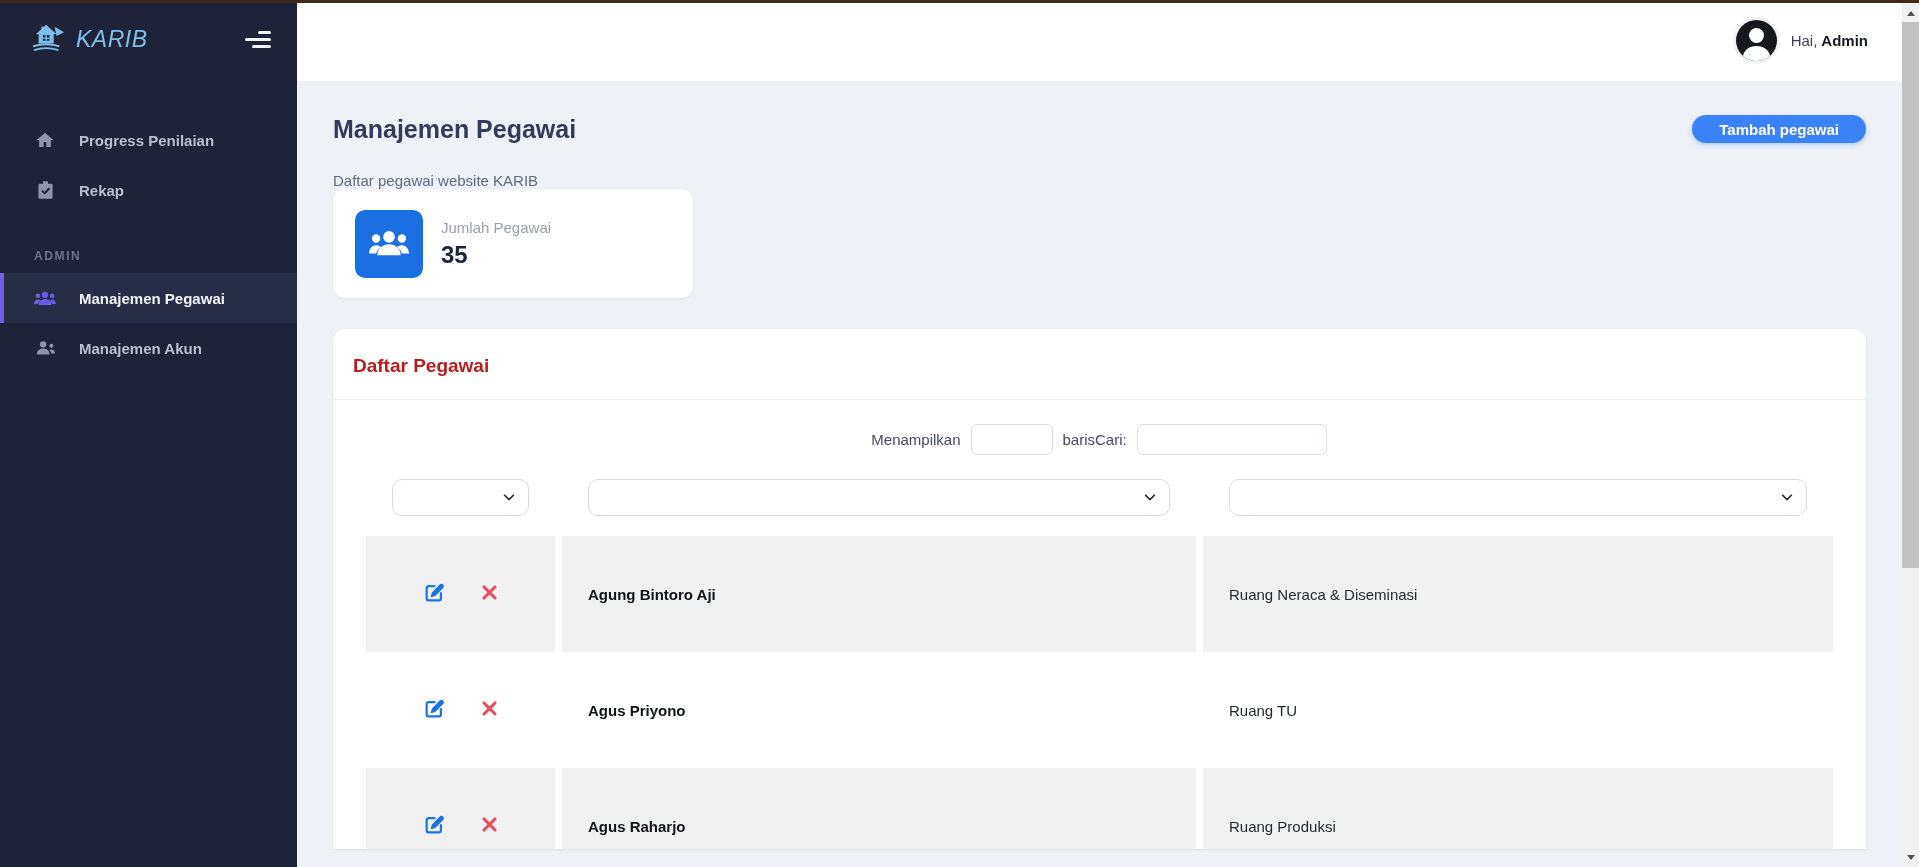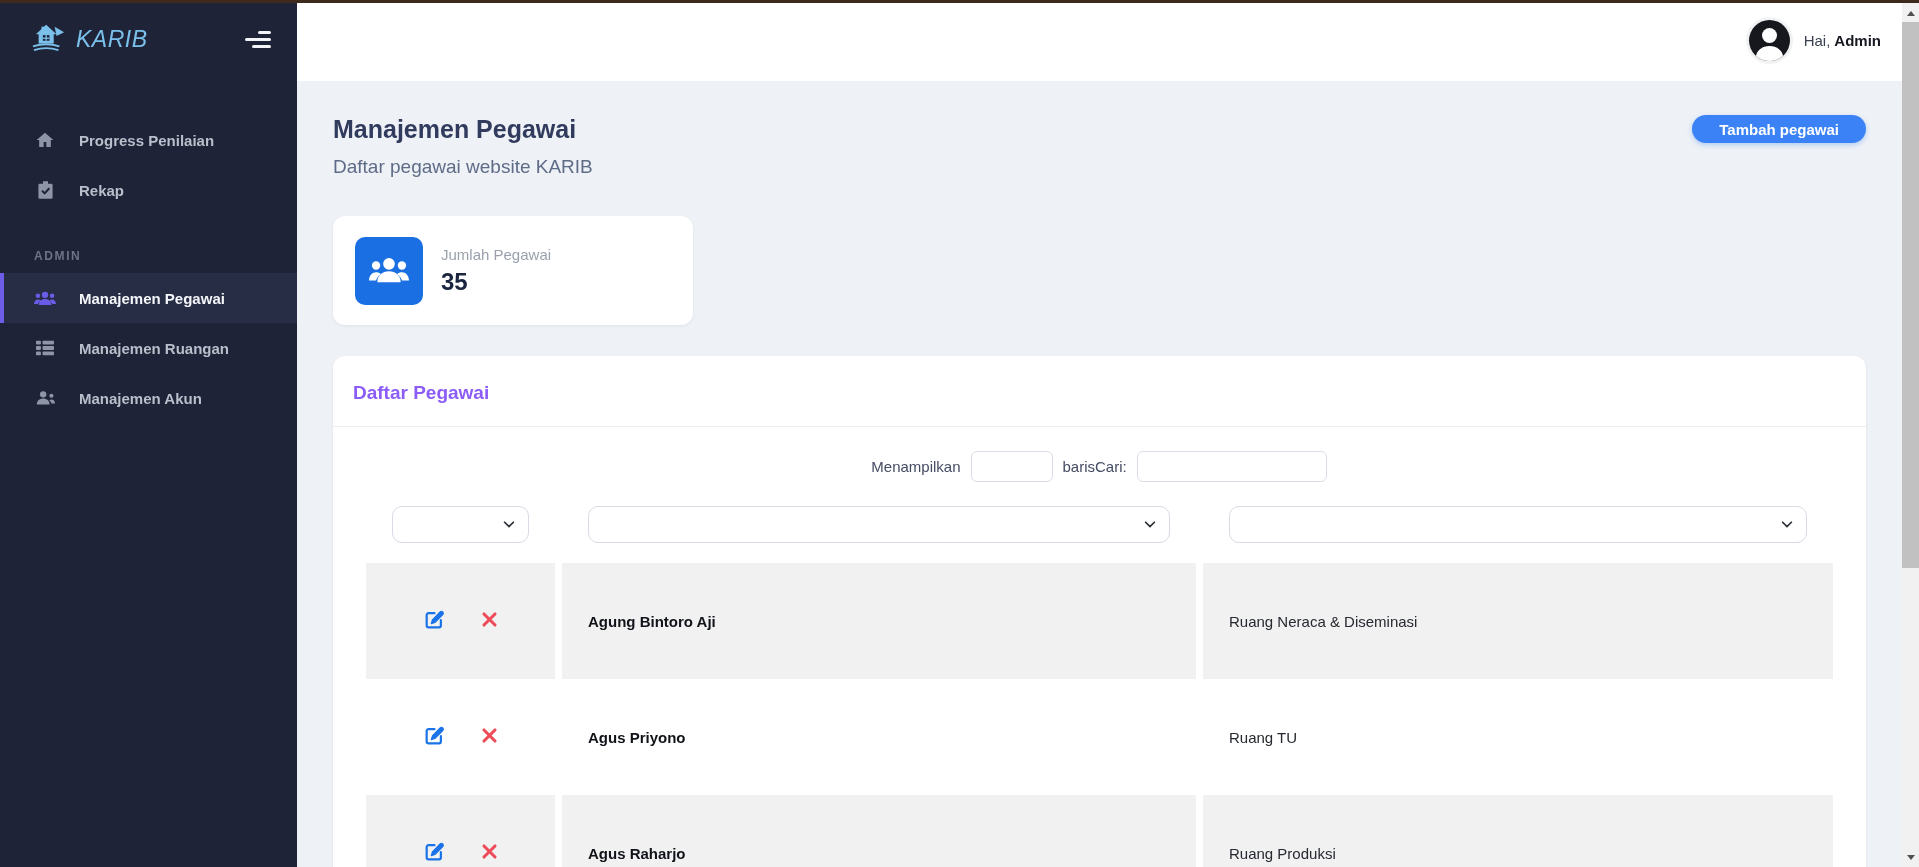--- a/index.html
+++ b/index.html
@@ -24,45 +24,45 @@
 
   .nav { margin-top:40px; }
   .nav-item { display:flex; align-items:center; gap:23px; height:50px; padding-left:34px; cursor:pointer; color:#b9bfcb; font-size:15px; font-weight:600; }
   .nav-item .nv-icon { width:22px; display:flex; justify-content:center; color:#8e95a6; }
   .nav-section { margin:34px 0 10px; padding-left:34px; color:#6d7486; font-size:12px; font-weight:700; letter-spacing:1.6px; }
   .nav-item.active { background:#272d45; border-left:4px solid #6f5de8; padding-left:30px; color:#f5f6fa; font-weight:700; }
   .nav-item.active .nv-icon { color:#6b5ce7; }
 
   
   .content { flex:1; display:flex; flex-direction:column; height:100%; }
-  .topbar { height:81px; background:#ffffff; display:flex; align-items:center; justify-content:flex-end; padding-right:21px; flex:0 0 81px; }
+  .topbar { height:81px; background:#ffffff; display:flex; align-items:center; justify-content:flex-end; padding-right:34px; flex:0 0 81px; }
   .user-chip { display:flex; align-items:center; gap:14px; }
   .avatar { width:41px; height:41px; border-radius:50%; background:#17181d; position:relative; overflow:hidden; cursor:pointer; box-shadow:0 0 0 3px #f1f2f4; }
   .avatar .head { position:absolute; width:15px; height:15px; border-radius:50%; background:#fff; left:13px; top:8px; }
   .avatar .body { position:absolute; width:27px; height:22px; border-radius:50% 50% 0 0; background:#fff; left:7px; top:26px; }
   .greet { font-size:15px; color:#3a4150; }
   .greet b { color:#15181f; font-weight:700; margin-left:4px; }
 
   .main { flex:1; background:#eef1f6; padding:34px 36px 0 36px; overflow:hidden; }
 
   .page-head { display:flex; justify-content:space-between; align-items:flex-start; }
   .page-title { font-size:25px; font-weight:700; color:#313b5e; }
-  .page-sub { margin-top:12px; font-size:19px; color:#5f6c87; }
+  .page-sub { margin-top:28px; font-size:15px; color:#5f6c87; }
   .btn-primary { margin-top:0; background:#3b82f6; color:#fff; border:none; border-radius:22px; height:28px; padding:0 27px; font-size:15px; font-weight:600; font-family:"Liberation Sans",sans-serif; cursor:pointer; box-shadow:0 2px 5px rgba(29,120,232,.3); }
 
   
-  .stat-card { margin-top:38px; width:360px; height:109px; background:#fff; border-radius:12px; box-shadow:0 1px 3px rgba(25,35,60,.07); display:flex; align-items:center; padding:20px 22px; gap:18px; }
+  .stat-card { width:360px; height:109px; background:#fff; border-radius:12px; box-shadow:0 1px 3px rgba(25,35,60,.07); display:flex; align-items:center; padding:20px 22px; gap:18px; }
   .stat-icon { width:68px; height:68px; border-radius:10px; background:#1a6fe2; display:flex; align-items:center; justify-content:center; color:#fff; }
   .stat-label { font-size:15px; color:#9aa1ad; }
   .stat-value { margin-top:5px; font-size:24px; font-weight:700; color:#1b2540; }
 
   
   .table-card { margin-top:31px; background:#fff; border-radius:12px 12px 0 0; box-shadow:0 1px 3px rgba(25,35,60,.07); height:520px; overflow:hidden; }
   .tc-head { padding:26px 20px 22px; border-bottom:1px solid #eceef2; }
-  .tc-title { font-size:19px; font-weight:700; color:#8b5cf6; }
+  .tc-title { font-size:19px; font-weight:700; color:#b91c1c; }
   .tc-body { padding:24px 26px 0; }
 
   .controls { display:flex; justify-content:center; align-items:center; padding:0 6px 0 5px; }
   .ctrl-left, .ctrl-right { display:flex; align-items:center; gap:10px; font-size:15px; color:#444c63; }
   .inp { border:1px solid #d9dde5; border-radius:6px; height:31px; background:#fff; font-family:"Liberation Sans",sans-serif; font-size:14px; padding:0 8px; color:#333; }
   .inp.small { width:82px; }
   .inp.search { width:190px; }
 
   table.data { width:100%; border-collapse:separate; border-spacing:7px 0; table-layout:fixed; margin-top:24px; }
   th.col { text-align:left; font-size:14px; font-weight:700; color:#15171c; letter-spacing:1.2px; padding:0 26px 26px; position:relative; cursor:pointer; }
@@ -154,33 +154,20 @@
               <path d="M10 32 c0-8 6-13 14-13 s14 5 14 13 Z"></path>
               <circle cx="8.5" cy="12" r="5"></circle>
               <path d="M0 30 c0-6 4-10 8.5-10 c2.2 0 4.2 .8 5.7 2.2 c-3.4 2.6-5.4 6-5.7 7.8 Z"></path>
               <circle cx="39.5" cy="12" r="5"></circle>
               <path d="M48 30 c0-6-4-10-8.5-10 c-2.2 0-4.2 .8-5.7 2.2 c3.4 2.6 5.4 6 5.7 7.8 Z"></path>
             </svg>
           </span>
           <span>Manajemen Pegawai</span>
         </div>
 
-        <div class="nav-item">
-          <span class="nv-icon">
-            <svg width="20" height="18" viewBox="0 0 24 22" fill="currentColor">
-              <rect x="1" y="2" width="6" height="4.6" rx="1"></rect>
-                <rect x="9" y="2" width="14" height="4.6" rx="1"></rect>
-              <rect x="1" y="8.7" width="6" height="4.6" rx="1"></rect>
-                <rect x="9" y="8.7" width="14" height="4.6" rx="1"></rect>
-              <rect x="1" y="15.4" width="6" height="4.6" rx="1"></rect>
-                <rect x="9" y="15.4" width="14" height="4.6" rx="1"></rect>
-            </svg>
-          </span>
-          <span>Manajemen Ruangan</span>
-        </div>
 
         <div class="nav-item">
           <span class="nv-icon">
             <svg width="23" height="18" viewBox="0 0 48 36" fill="currentColor">
               <circle cx="20" cy="10" r="7"></circle>
               <path d="M6 32 c0-8 6-13 14-13 s14 5 14 13 Z"></path>
               <circle cx="38" cy="13" r="4.5"></circle>
               <path d="M46 30 c0-5.5-3.6-9-8-9 c-1.8 0-3.5 .6-4.9 1.8 c2.9 2.4 4.6 5.4 4.9 7.2 Z"></path>
             </svg>
           </span>

